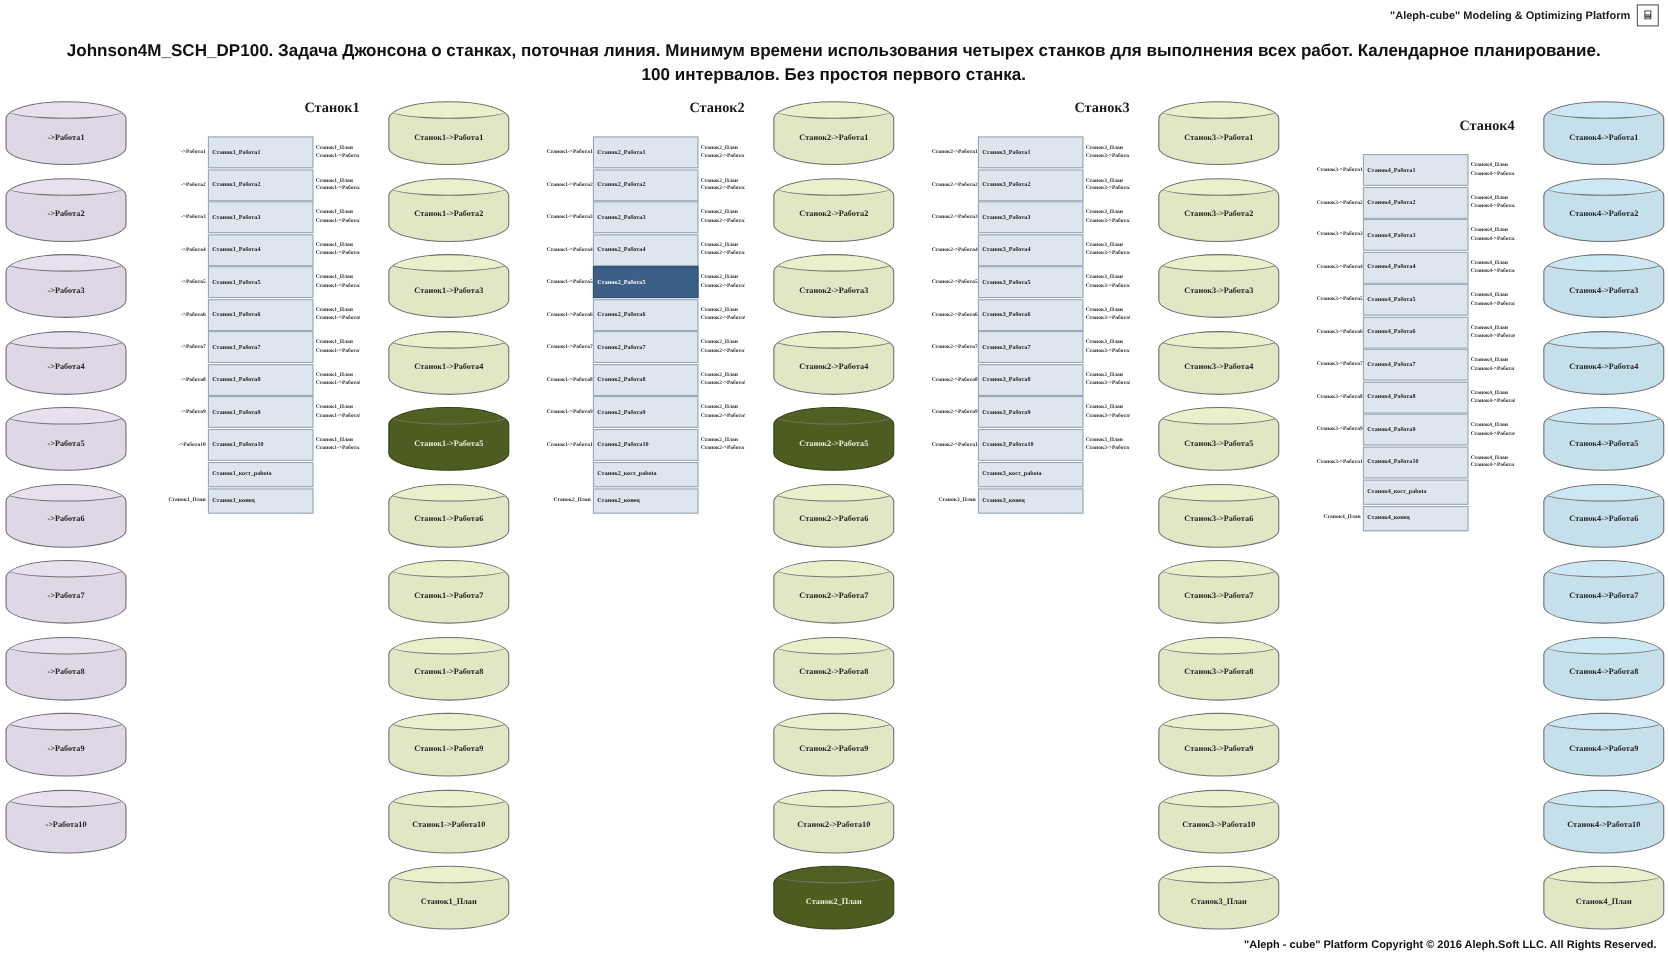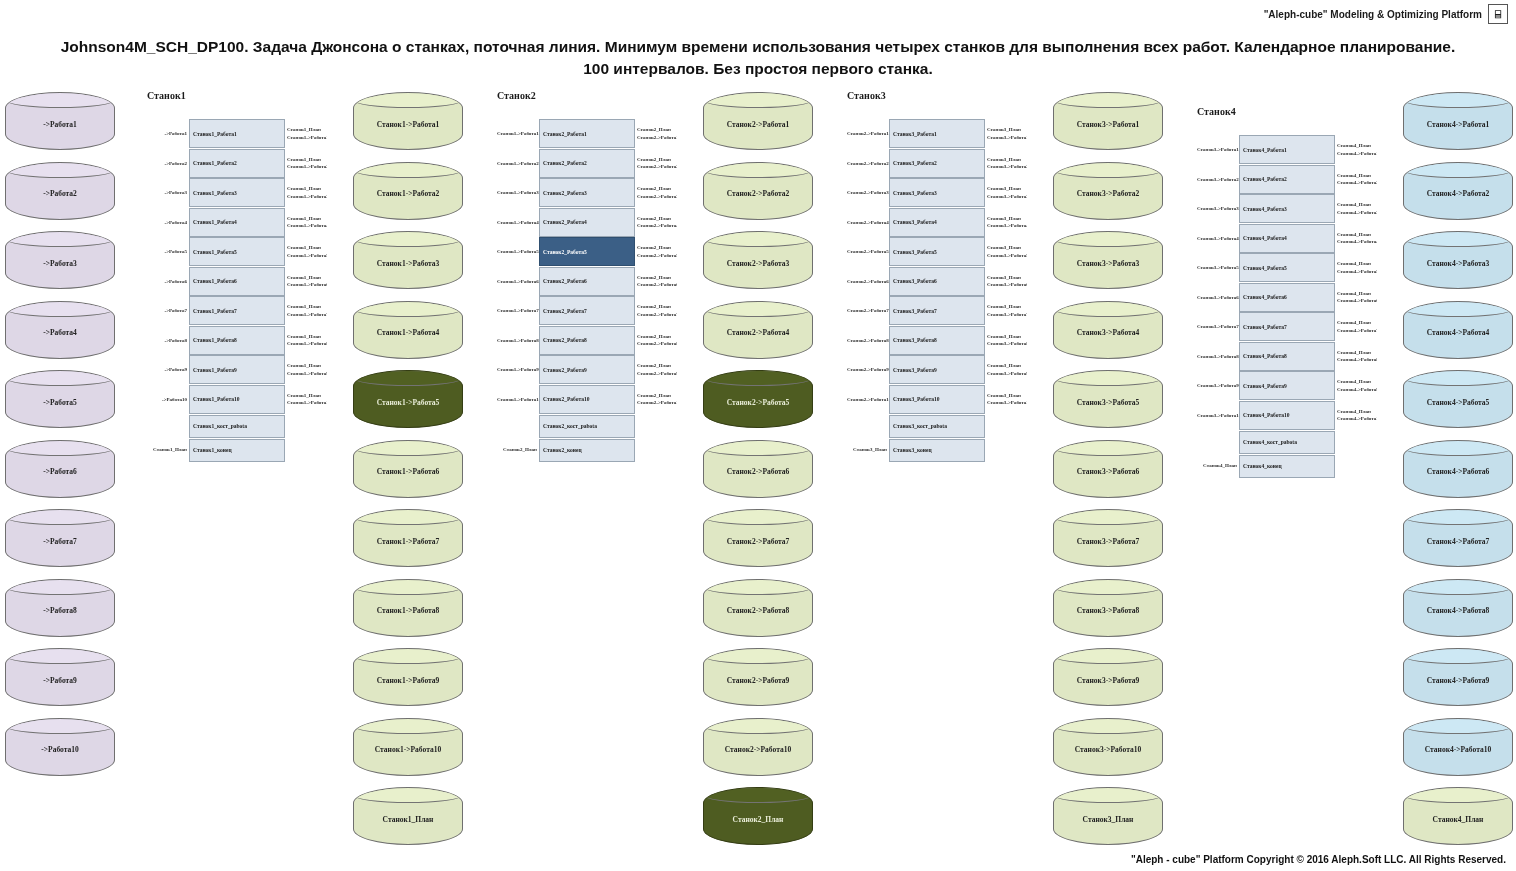--- a/index.html
+++ b/index.html
@@ -53,21 +53,21 @@
     filter:brightness(1.04);
   }
   .cyl span{position:relative;z-index:2;padding-top:6px;}
   .cyl.lilac{background:#ded7e6;color:#222;}
   .cyl.green{background:#dfe7c4;color:#222;}
   .cyl.blue{background:#c5dfeb;color:#222;}
   .cyl.darkgreen{background:#4e5c21;color:#e9edd8;border-color:#343d14;}
   
   .machine{position:absolute;}
   .machine-title{
-    font-size:10px;font-weight:bold;text-align:left;
+    font-size:13px;font-weight:bold;text-align:right;
     font-family:"Liberation Serif", serif;
     margin-bottom:18px;
   }
   .rows{position:relative;}
   .row{
     display:flex;align-items:center;
     height:29.5px;
     font-size:5px;
     font-family:"Liberation Serif", serif;
     font-weight:bold;

